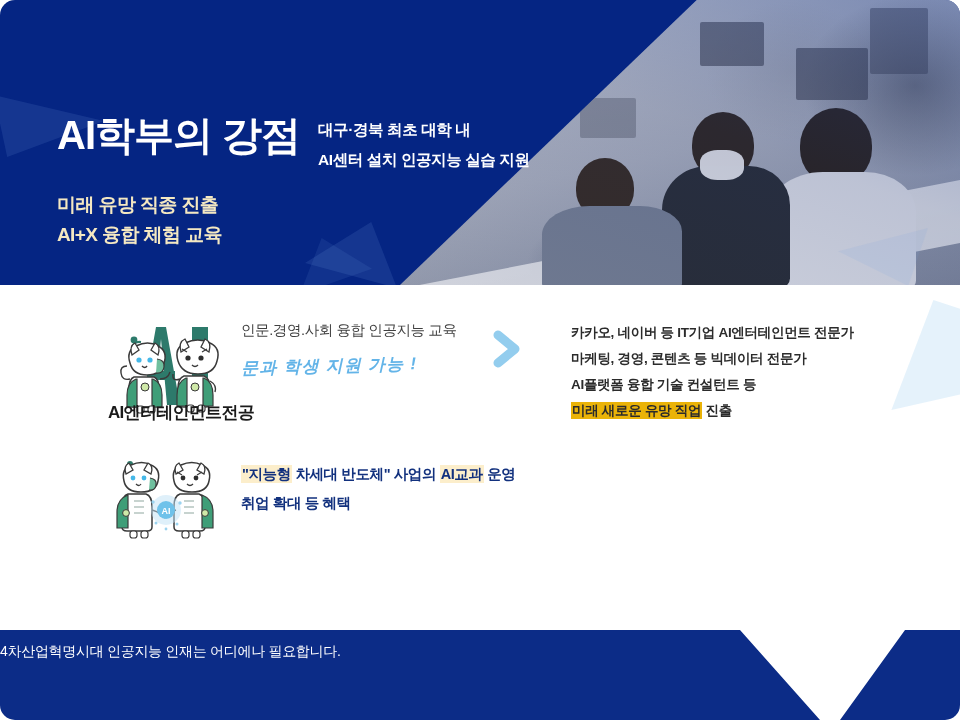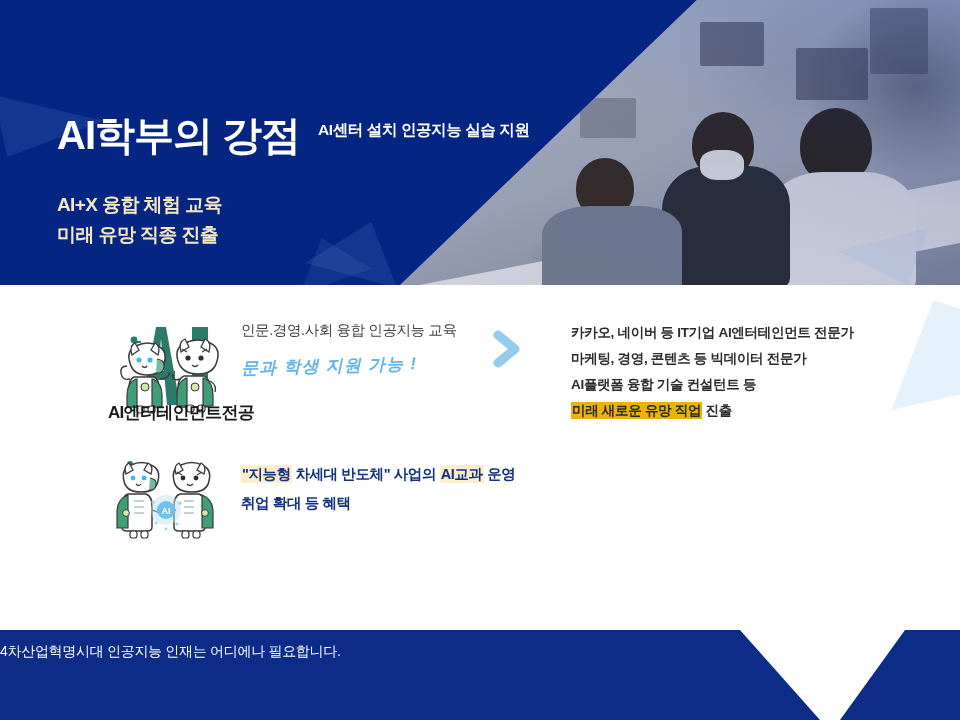--- a/index.html
+++ b/index.html
@@ -13,20 +13,21 @@
     height: 720px;
     font-family: "Liberation Sans", "DejaVu Sans", sans-serif;
     overflow: hidden;
   }
   #slide {
     position: relative;
     width: 960px;
     height: 720px;
     background: #ffffff;
     overflow: hidden;
+    border-radius: 15px;
   }
 
   
   .header {
     position: absolute;
     left: 0; top: 0;
     width: 960px;
     height: 285px;
     background: #052583;
     overflow: hidden;
@@ -286,26 +287,27 @@
     </div>
 
     <div class="hdr-tri t1"></div>
     <div class="hdr-tri t2"></div>
     <div class="hdr-tri t3"></div>
     <div class="hdr-tri t4"></div>
 
     <div class="title-main">AI학부의 강점</div>
 
     <div class="title-sub">
+      <div>대구·경북 최초 대학 내</div>
       <div>AI센터 설치 인공지능 실습 지원</div>
     </div>
 
     <div class="title-tag">
+      <div>미래 유망 직종 진출</div>
       <div>AI+X 융합 체험 교육</div>
-      <div>미래 유망 직종 진출</div>
     </div>
   </div>
 
   <div class="body-tri"></div>
 
   <div class="row row-1">
 
     <svg class="mascot mascot-1" viewBox="0 0 112 108">
 
       <polygon points="30,96 44,18 54,18 68,96 55,96 49,30 43,96" fill="#2d7a6b"></polygon>

